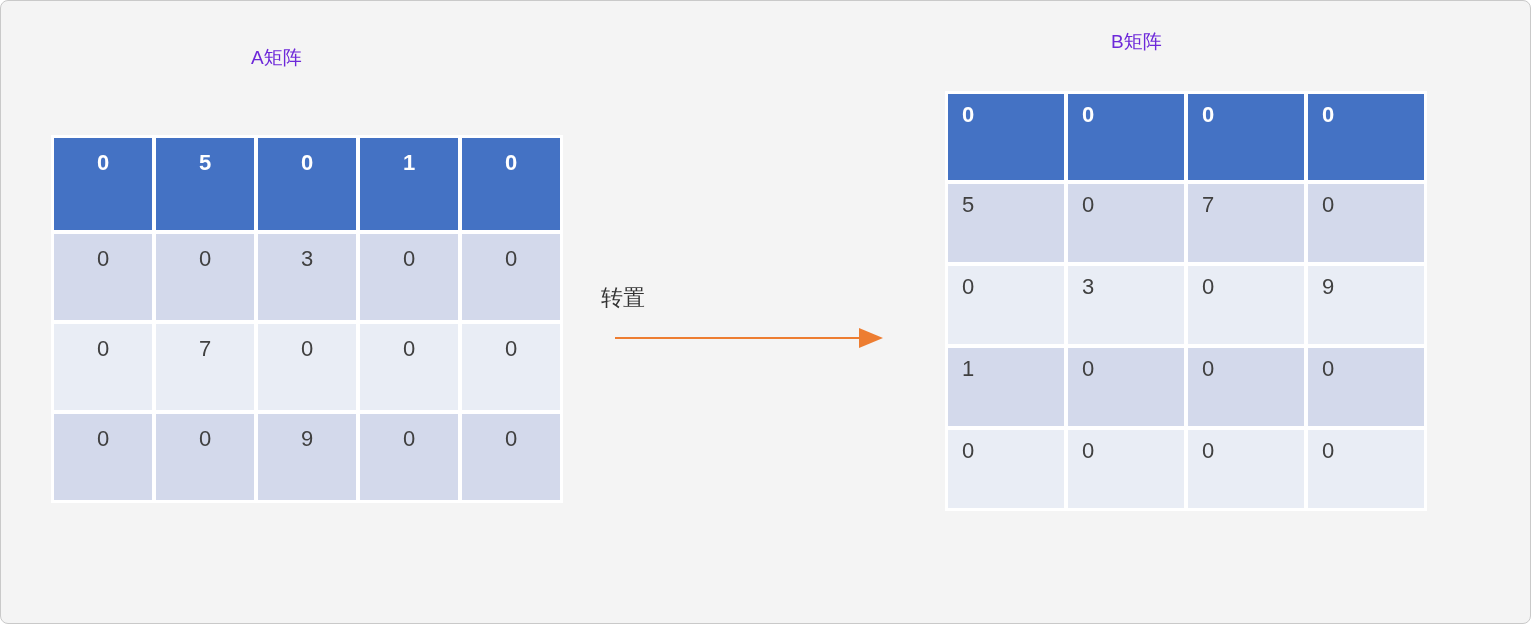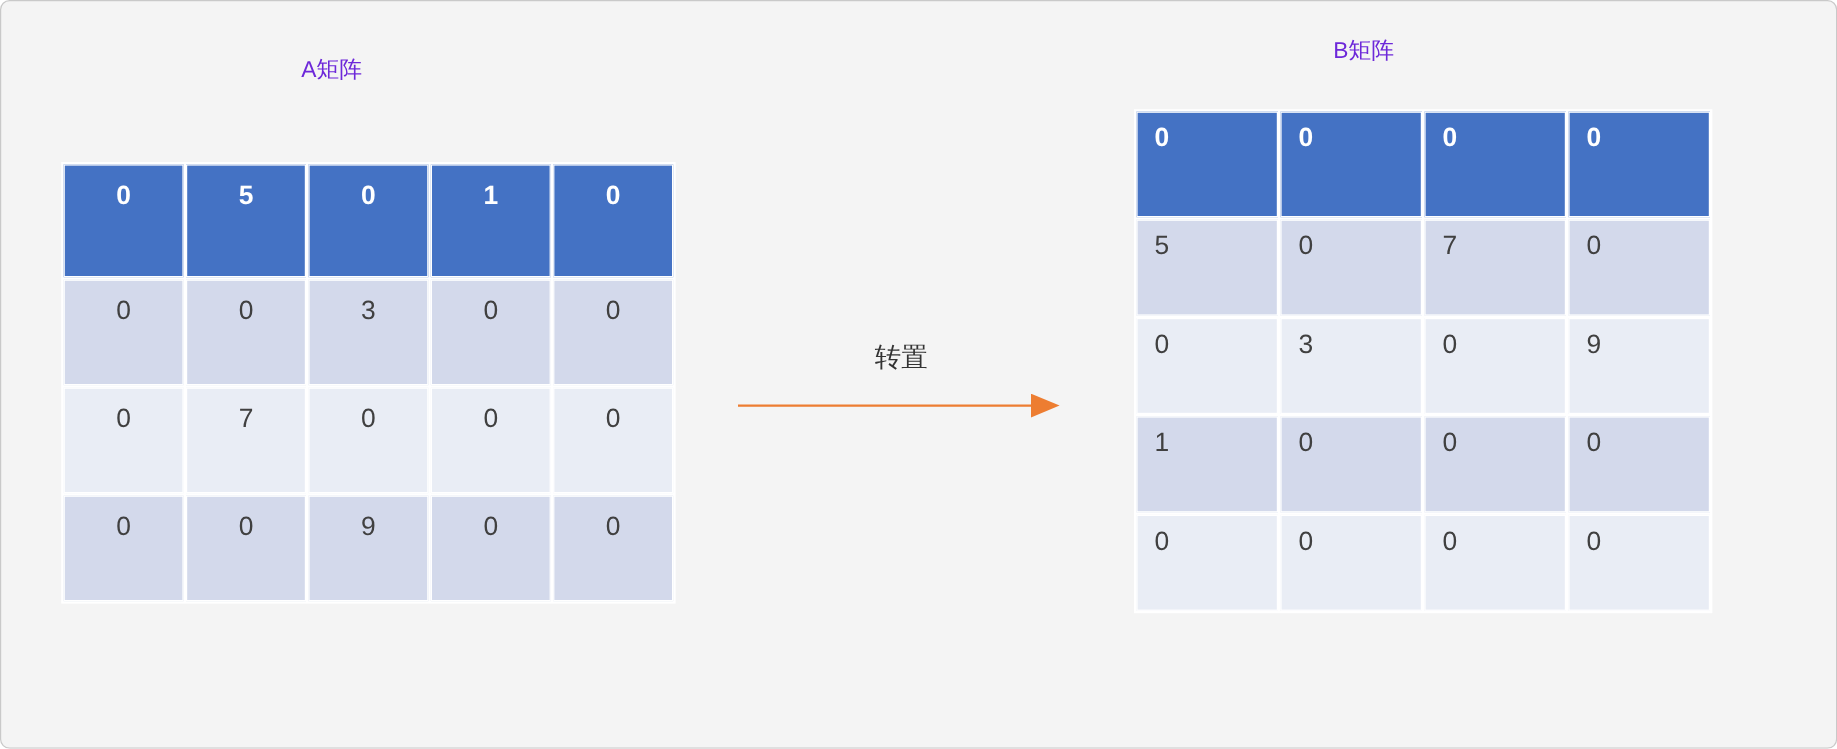--- a/index.html
+++ b/index.html
@@ -57,21 +57,20 @@
   .matrix-a .hdr { height: 94px; }
   .matrix-b { left: 944px; top: 90px; }
   .matrix-b td { width: 118px; height: 80px; text-align: left; padding-left:14px;}
   .matrix-b .hdr { text-align: left; font-weight: bold; padding-left:14px;}
 
   .arrow-wrap {
     position: absolute;
     left: 600px;
     top: 282px;
     width: 300px;
-    text-align: center;
   }
   .arrow-label {
     font-size: 22px;
     color: #333;
     margin-bottom: 10px;
   }
   .arrow-svg { display:block; margin:0 auto;}
 </style>
 </head>
 <body>

